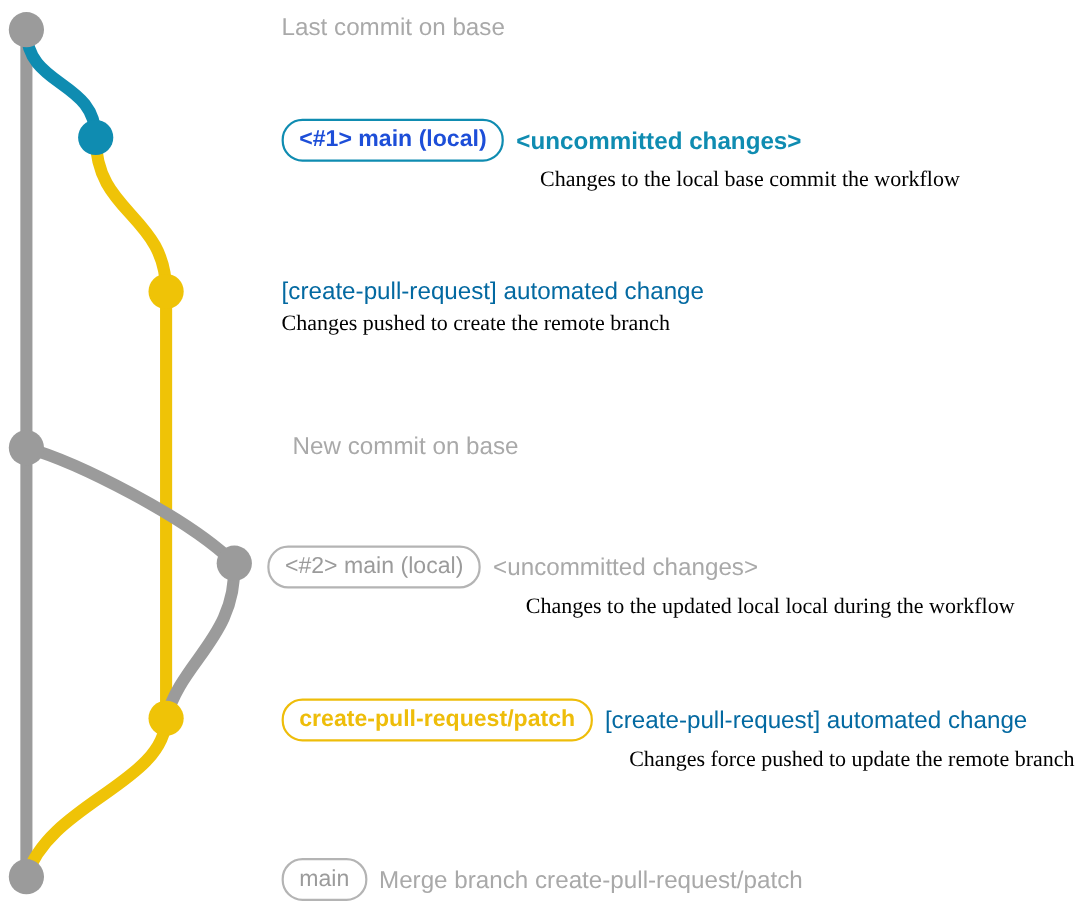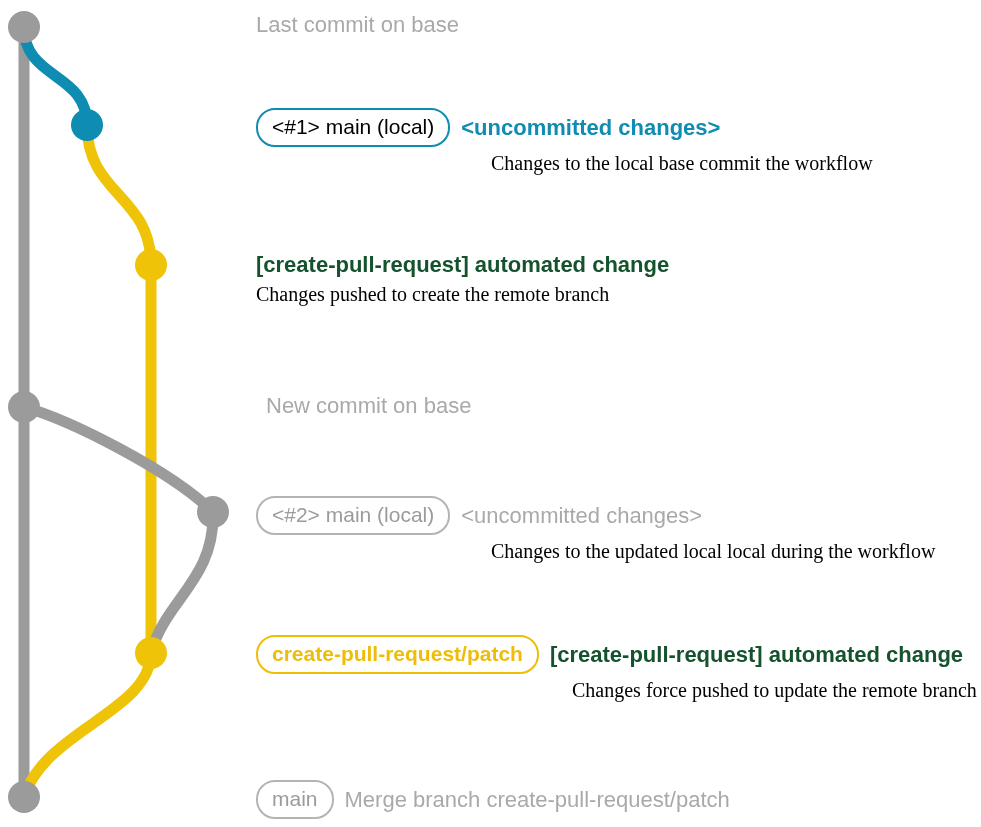--- a/index.html
+++ b/index.html
@@ -44,22 +44,22 @@
     border-radius: 19px;
     padding: 4px 14px 6px 14px;
     font-size: 21px;
     line-height: 25px;
     color: #9b9b9b;
     background: #ffffff;
     white-space: nowrap;
   }
   .pill.teal {
     border-color: #0f8cb1;
-    color: #000000;
-    font-weight: normal;
+    color: #1d4ed8;
+    font-weight: bold;
   }
   .pill.gray {
     border-color: #b4b4b4;
     color: #9b9b9b;
   }
   .pill.yellow {
     border-color: #eebd0a;
     color: #eebd0a;
     font-weight: bold;
   }
@@ -69,22 +69,22 @@
     white-space: nowrap;
   }
   .subject.teal {
     color: #0f8cb1;
     font-weight: bold;
   }
   .subject.gray {
     color: #a9a9a9;
   }
   .subject.yellow {
-    color: #14532d;
-    font-weight: bold;
+    color: #0369a1;
+    font-weight: normal;
   }
   .caption {
     font-family: "Liberation Serif", serif;
     font-size: 20px;
     line-height: 24px;
     color: #000000;
     white-space: nowrap;
     margin-top: 4px;
   }
   .caption.indent-1 { }
@@ -141,21 +141,21 @@
     </div>
     <div class="caption indent-1">Changes pushed to create the remote branch</div>
   </div>
 
   <div class="row" style="left:256px; top:393px;margin-left:10px;">
     <div class="row-head">
       <span class="subject gray">New commit on base</span>
     </div>
   </div>
 
-  <div class="row" style="left:256px; top:496px;text-align:right;">
+  <div class="row" style="left:243px; top:496px;text-align:right;">
     <div class="row-head">
       <span class="pill gray">&lt;#2&gt; main (local)</span>
       <span class="subject gray">&lt;uncommitted changes&gt;</span>
     </div>
     <div class="caption indent-2">Changes to the updated local local during the workflow</div>
   </div>
 
   <div class="row" style="left:256px; top:635px;">
     <div class="row-head">
       <span class="pill yellow">create-pull-request/patch</span>

